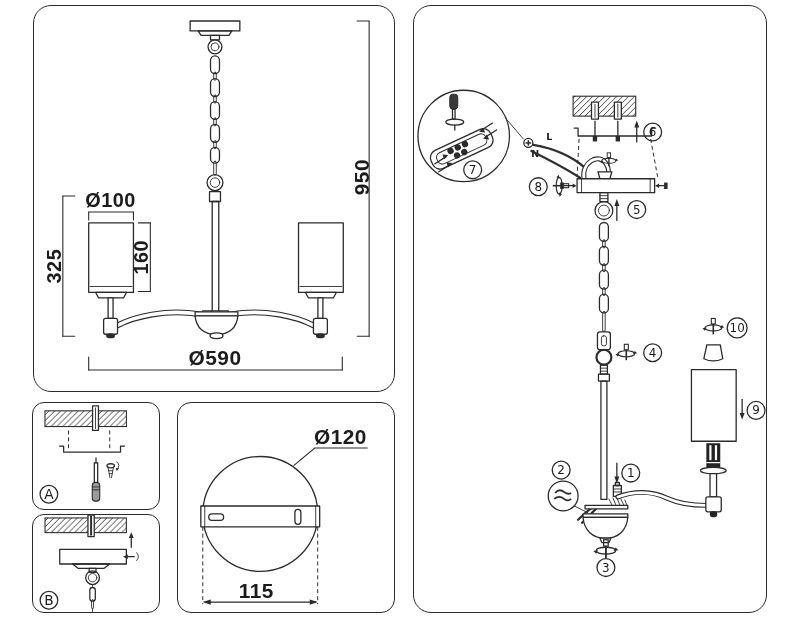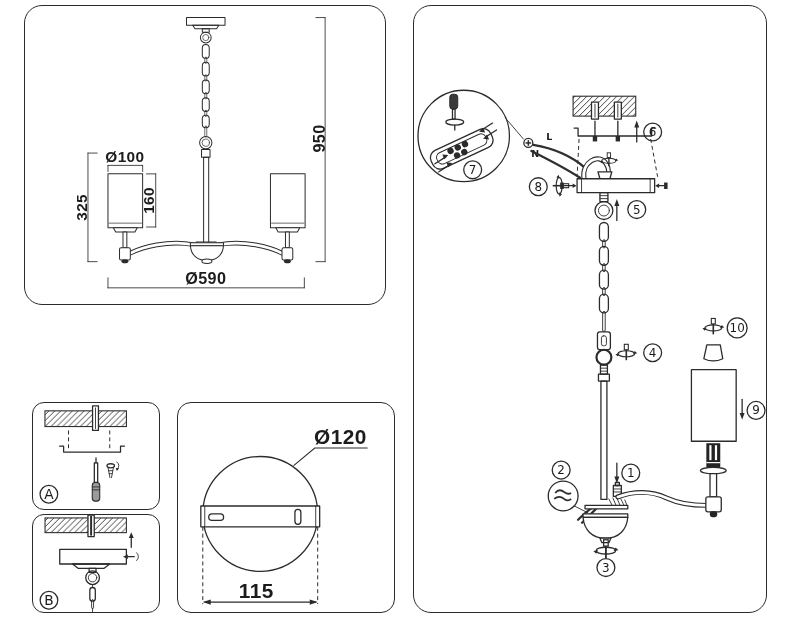--- a/index.html
+++ b/index.html
@@ -22,21 +22,21 @@
   text{fill:#1c1c1c;}
   .dimtxt{font:bold 20px "Liberation Sans",sans-serif;letter-spacing:.5px;}
   .dimtxt2{font:bold 21px "Liberation Sans",sans-serif;letter-spacing:.5px;}
   .callout{font:12px "DejaVu Sans",sans-serif;}
   .stepltr{font:14px "DejaVu Sans",sans-serif;}
   .wiretxt{font:bold 9.5px "DejaVu Sans",sans-serif;}
 </style>
 </head>
 <body>
 
-<div class="panel r18" style="left:24px;top:5px;width:362px;height:300px;">
+<div class="panel r18" style="left:33px;top:5px;width:362px;height:387px;">
 <svg viewBox="0 0 362 387">
 
   <g>
     <rect class="ln" x="157" y="15" width="50" height="10"></rect>
     <path class="ln" d="M165,25 L199,25 L196,29.5 L168,29.5 Z"></path>
     <rect class="ln" x="177.5" y="29.5" width="9" height="4.5"></rect>
     <circle class="ln" cx="182" cy="41" r="7"></circle>
     <circle class="thin" cx="182" cy="41" r="4"></circle>
     <rect class="ln" x="177.5" y="50" width="9" height="18" rx="4.5"></rect>
     <rect class="thin" x="180.7" y="66.5" width="2.6" height="8" rx="1.3"></rect>

